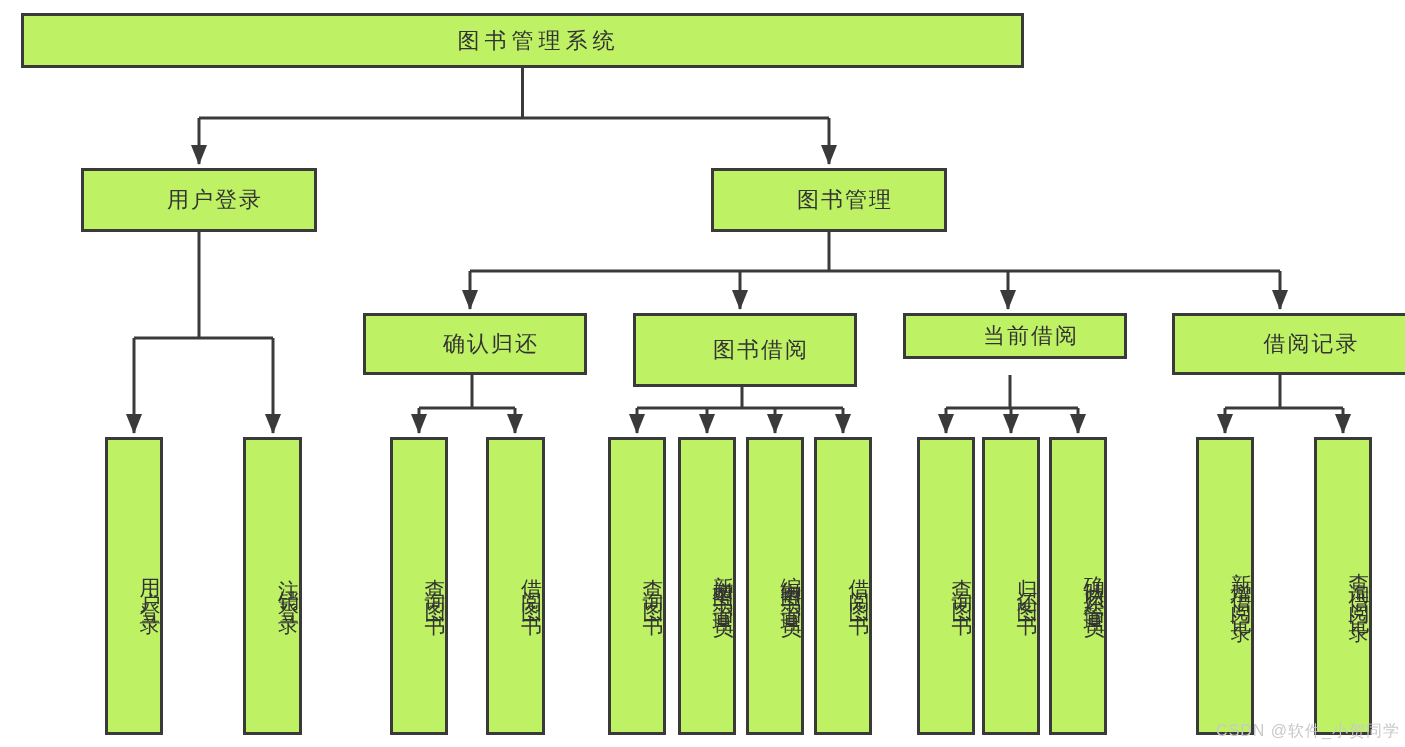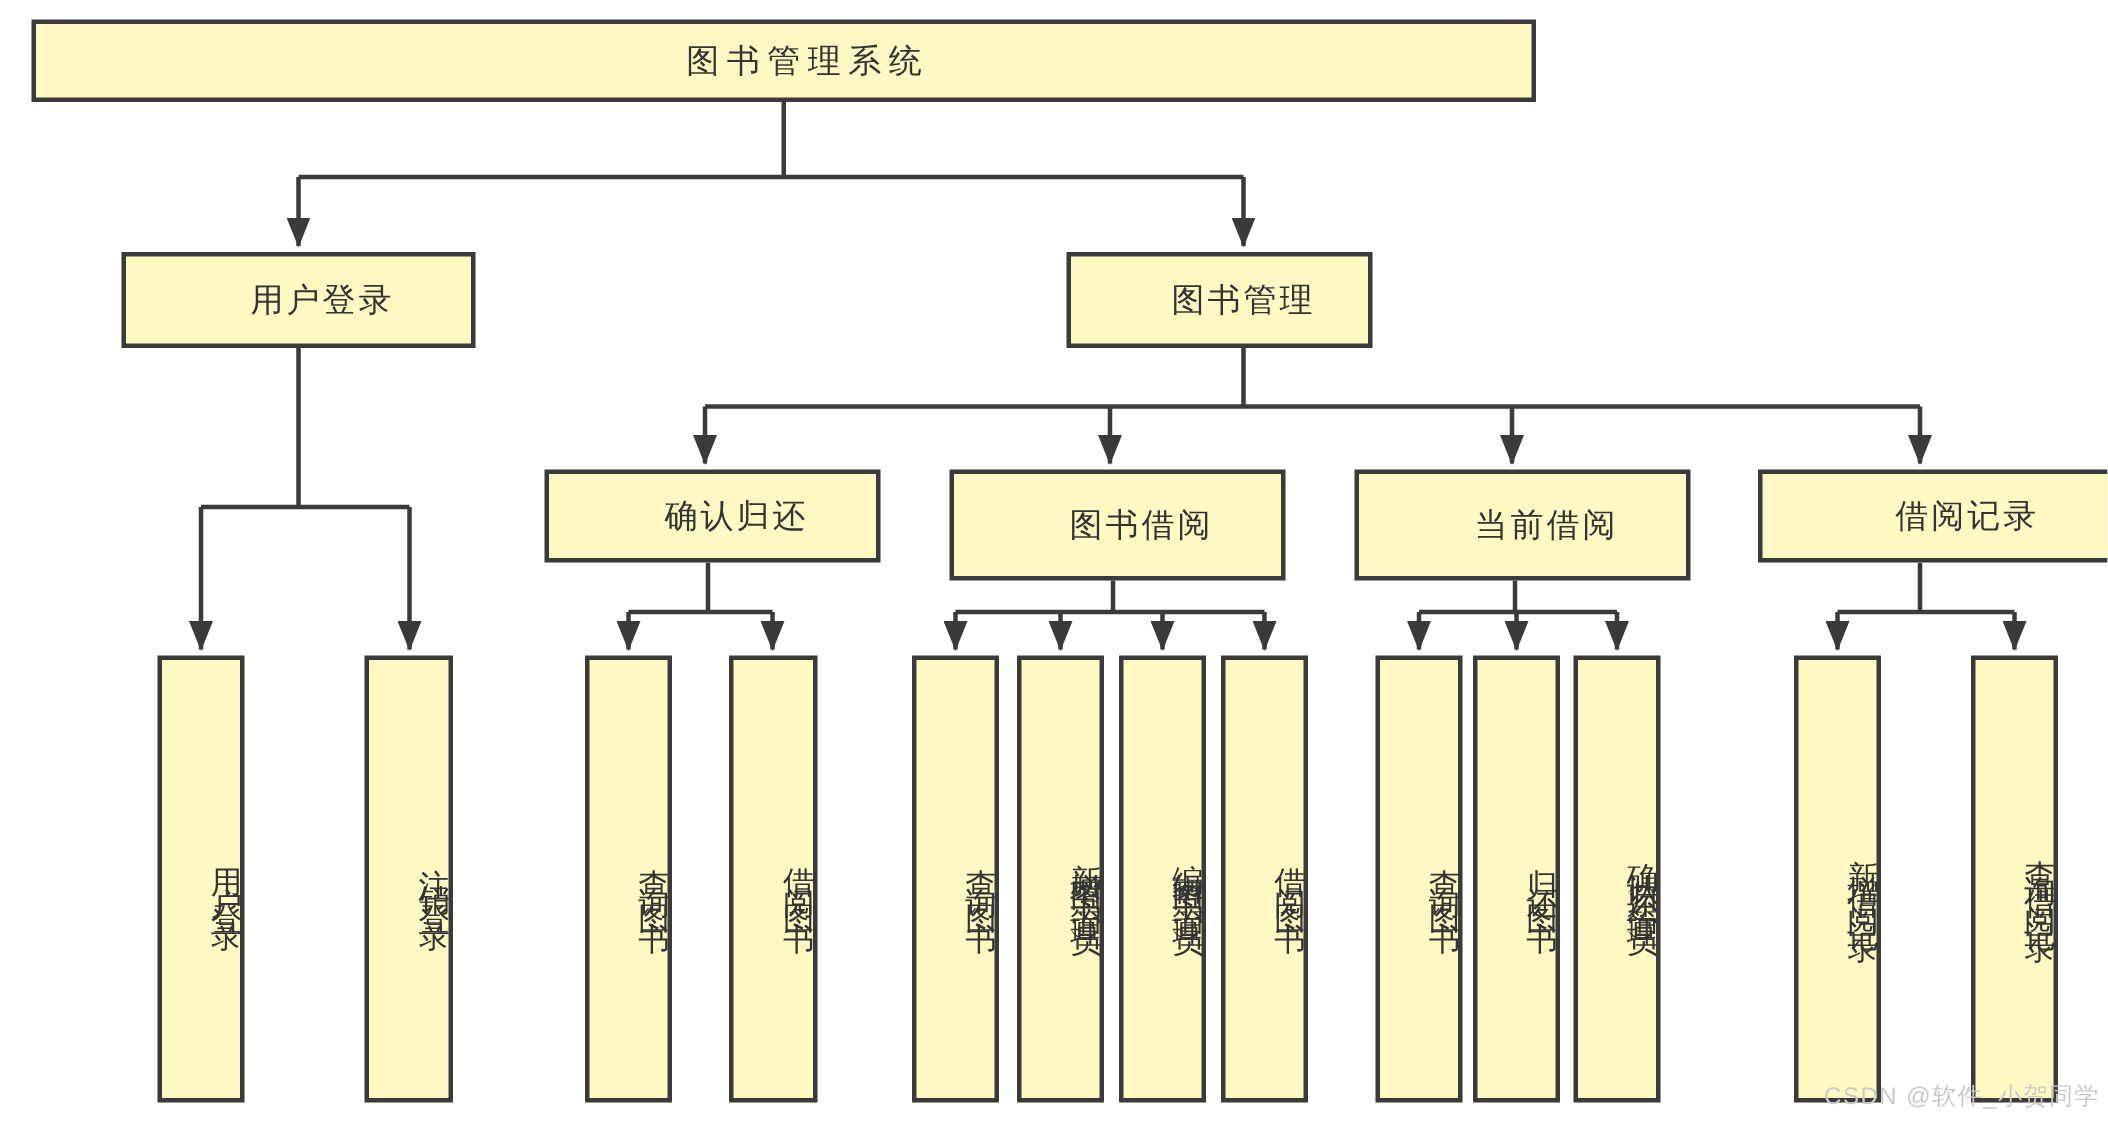--- a/index.html
+++ b/index.html
@@ -16,21 +16,21 @@
     font-family:"Liberation Sans",sans-serif;
     overflow:hidden;
   }
   .connectors{position:absolute;left:0;top:0;}
   .connectors path{stroke:var(--line);stroke-width:3;fill:none;}
   .connectors marker path{fill:var(--line);stroke:none;}
   .node{
     position:absolute;
     box-sizing:border-box;
     border:3px solid var(--line);
-    background:#fef9c3;
+    background:#bef264;
     display:flex;align-items:center;justify-content:center;
     color:var(--text);
     padding-left:32px;
   }
   .hnode span{font-size:22px;letter-spacing:2px;white-space:nowrap;}
   .hnode.root span{font-size:22px;letter-spacing:5px;}
   .vnode span{
     writing-mode:vertical-rl;
     text-orientation:mixed;
     font-size:21px;
@@ -92,30 +92,30 @@
     <path d="M1343 408 V433" marker-end="url(#arrow)"></path>
   </svg>
 
   <div>
       <div class="node hnode root" style="left: 21px; top: 13px; width: 1003px; height: 55px;">
         <span>图书管理系统</span>
       </div>
       <div class="node hnode" style="left: 81px; top: 168px; width: 236px; height: 64px;">
         <span>用户登录</span>
       </div>
-      <div class="node hnode" style="left: 711px; top: 168px; width: 204px; height: 64px;">
+      <div class="node hnode" style="left: 711px; top: 168px; width: 236px; height: 64px;">
         <span>图书管理</span>
       </div>
       <div class="node hnode" style="left: 363px; top: 313px; width: 224px; height: 62px;">
         <span>确认归还</span>
       </div>
       <div class="node hnode" style="left: 633px; top: 313px; width: 224px; height: 74px;">
         <span>图书借阅</span>
       </div>
-      <div class="node hnode" style="left: 903px; top: 313px; width: 224px; height: 74px;">
+      <div class="node hnode" style="left: 903px; top: 313px; width: 224px; height: 46px;">
         <span>当前借阅</span>
       </div>
       <div class="node hnode" style="left: 1172px; top: 313px; width: 247px; height: 62px;">
         <span>借阅记录</span>
       </div>
       <div class="node vnode" style="left: 105px; top: 437px; width: 58px; height: 298px;">
         <span style="letter-spacing: 12px;">用户登录</span>
       </div>
       <div class="node vnode" style="left: 243px; top: 437px; width: 59px; height: 298px;">
         <span style="letter-spacing: 12px;">注销登录</span>

